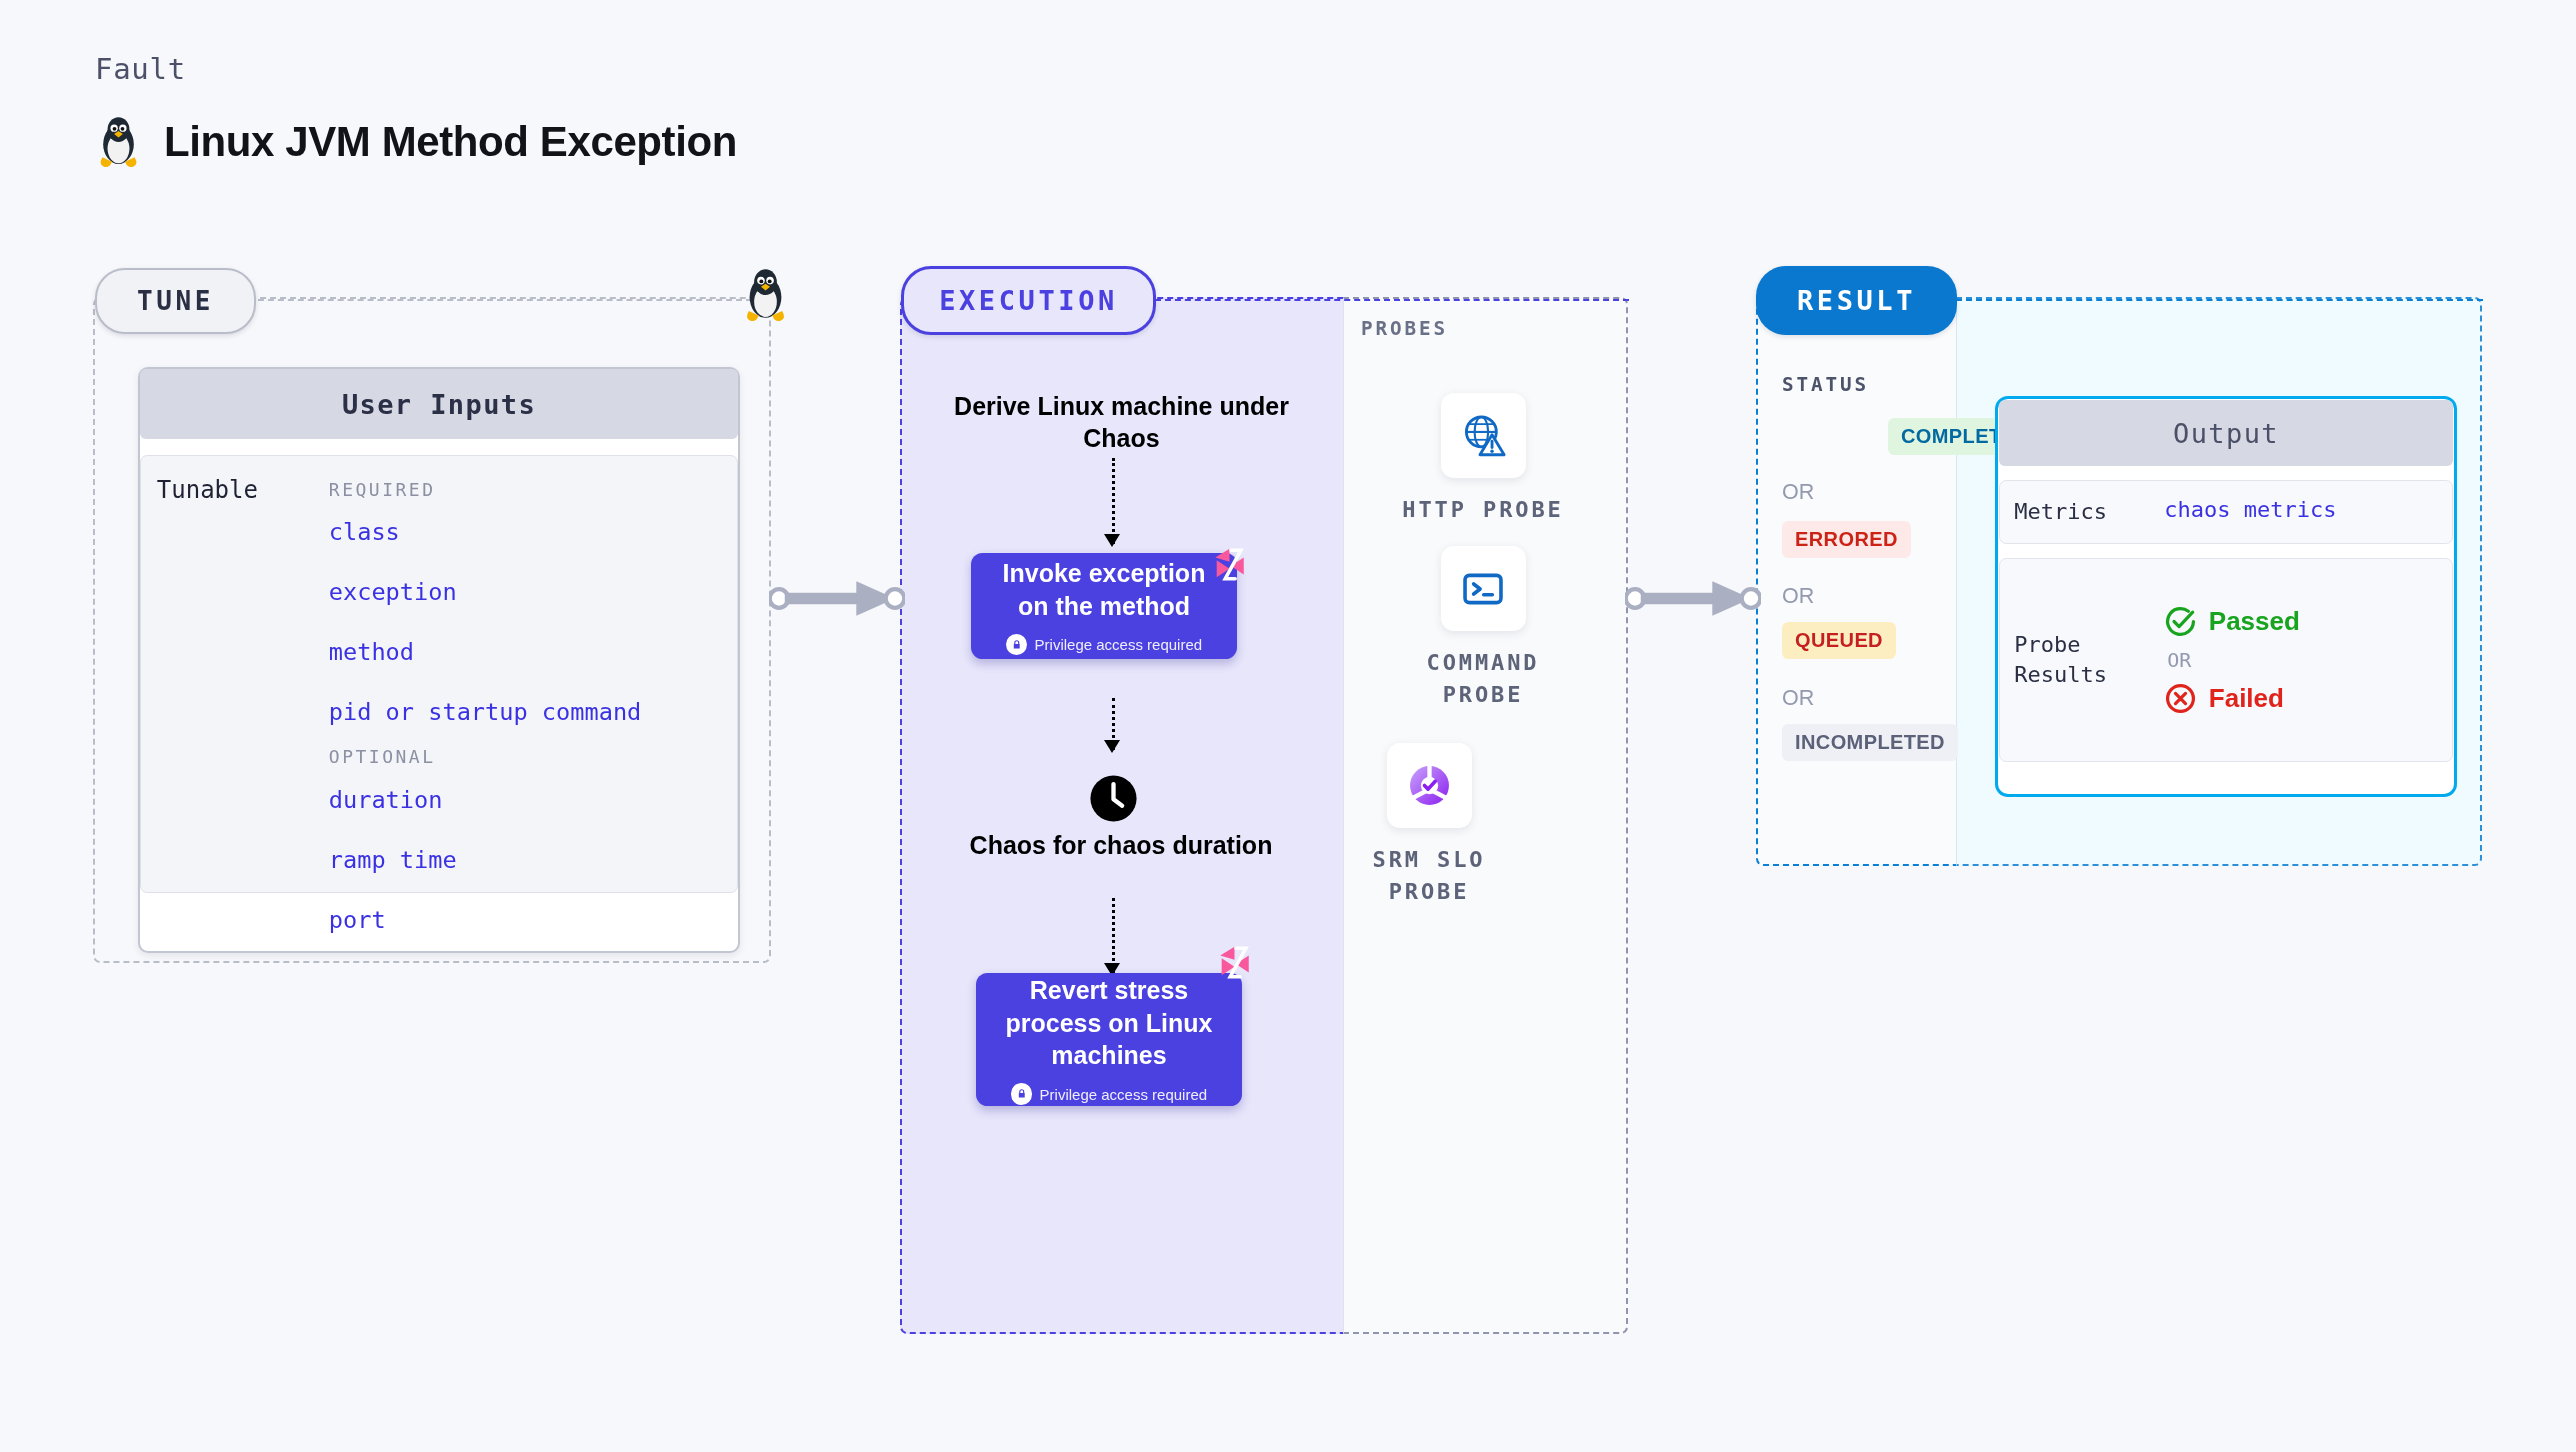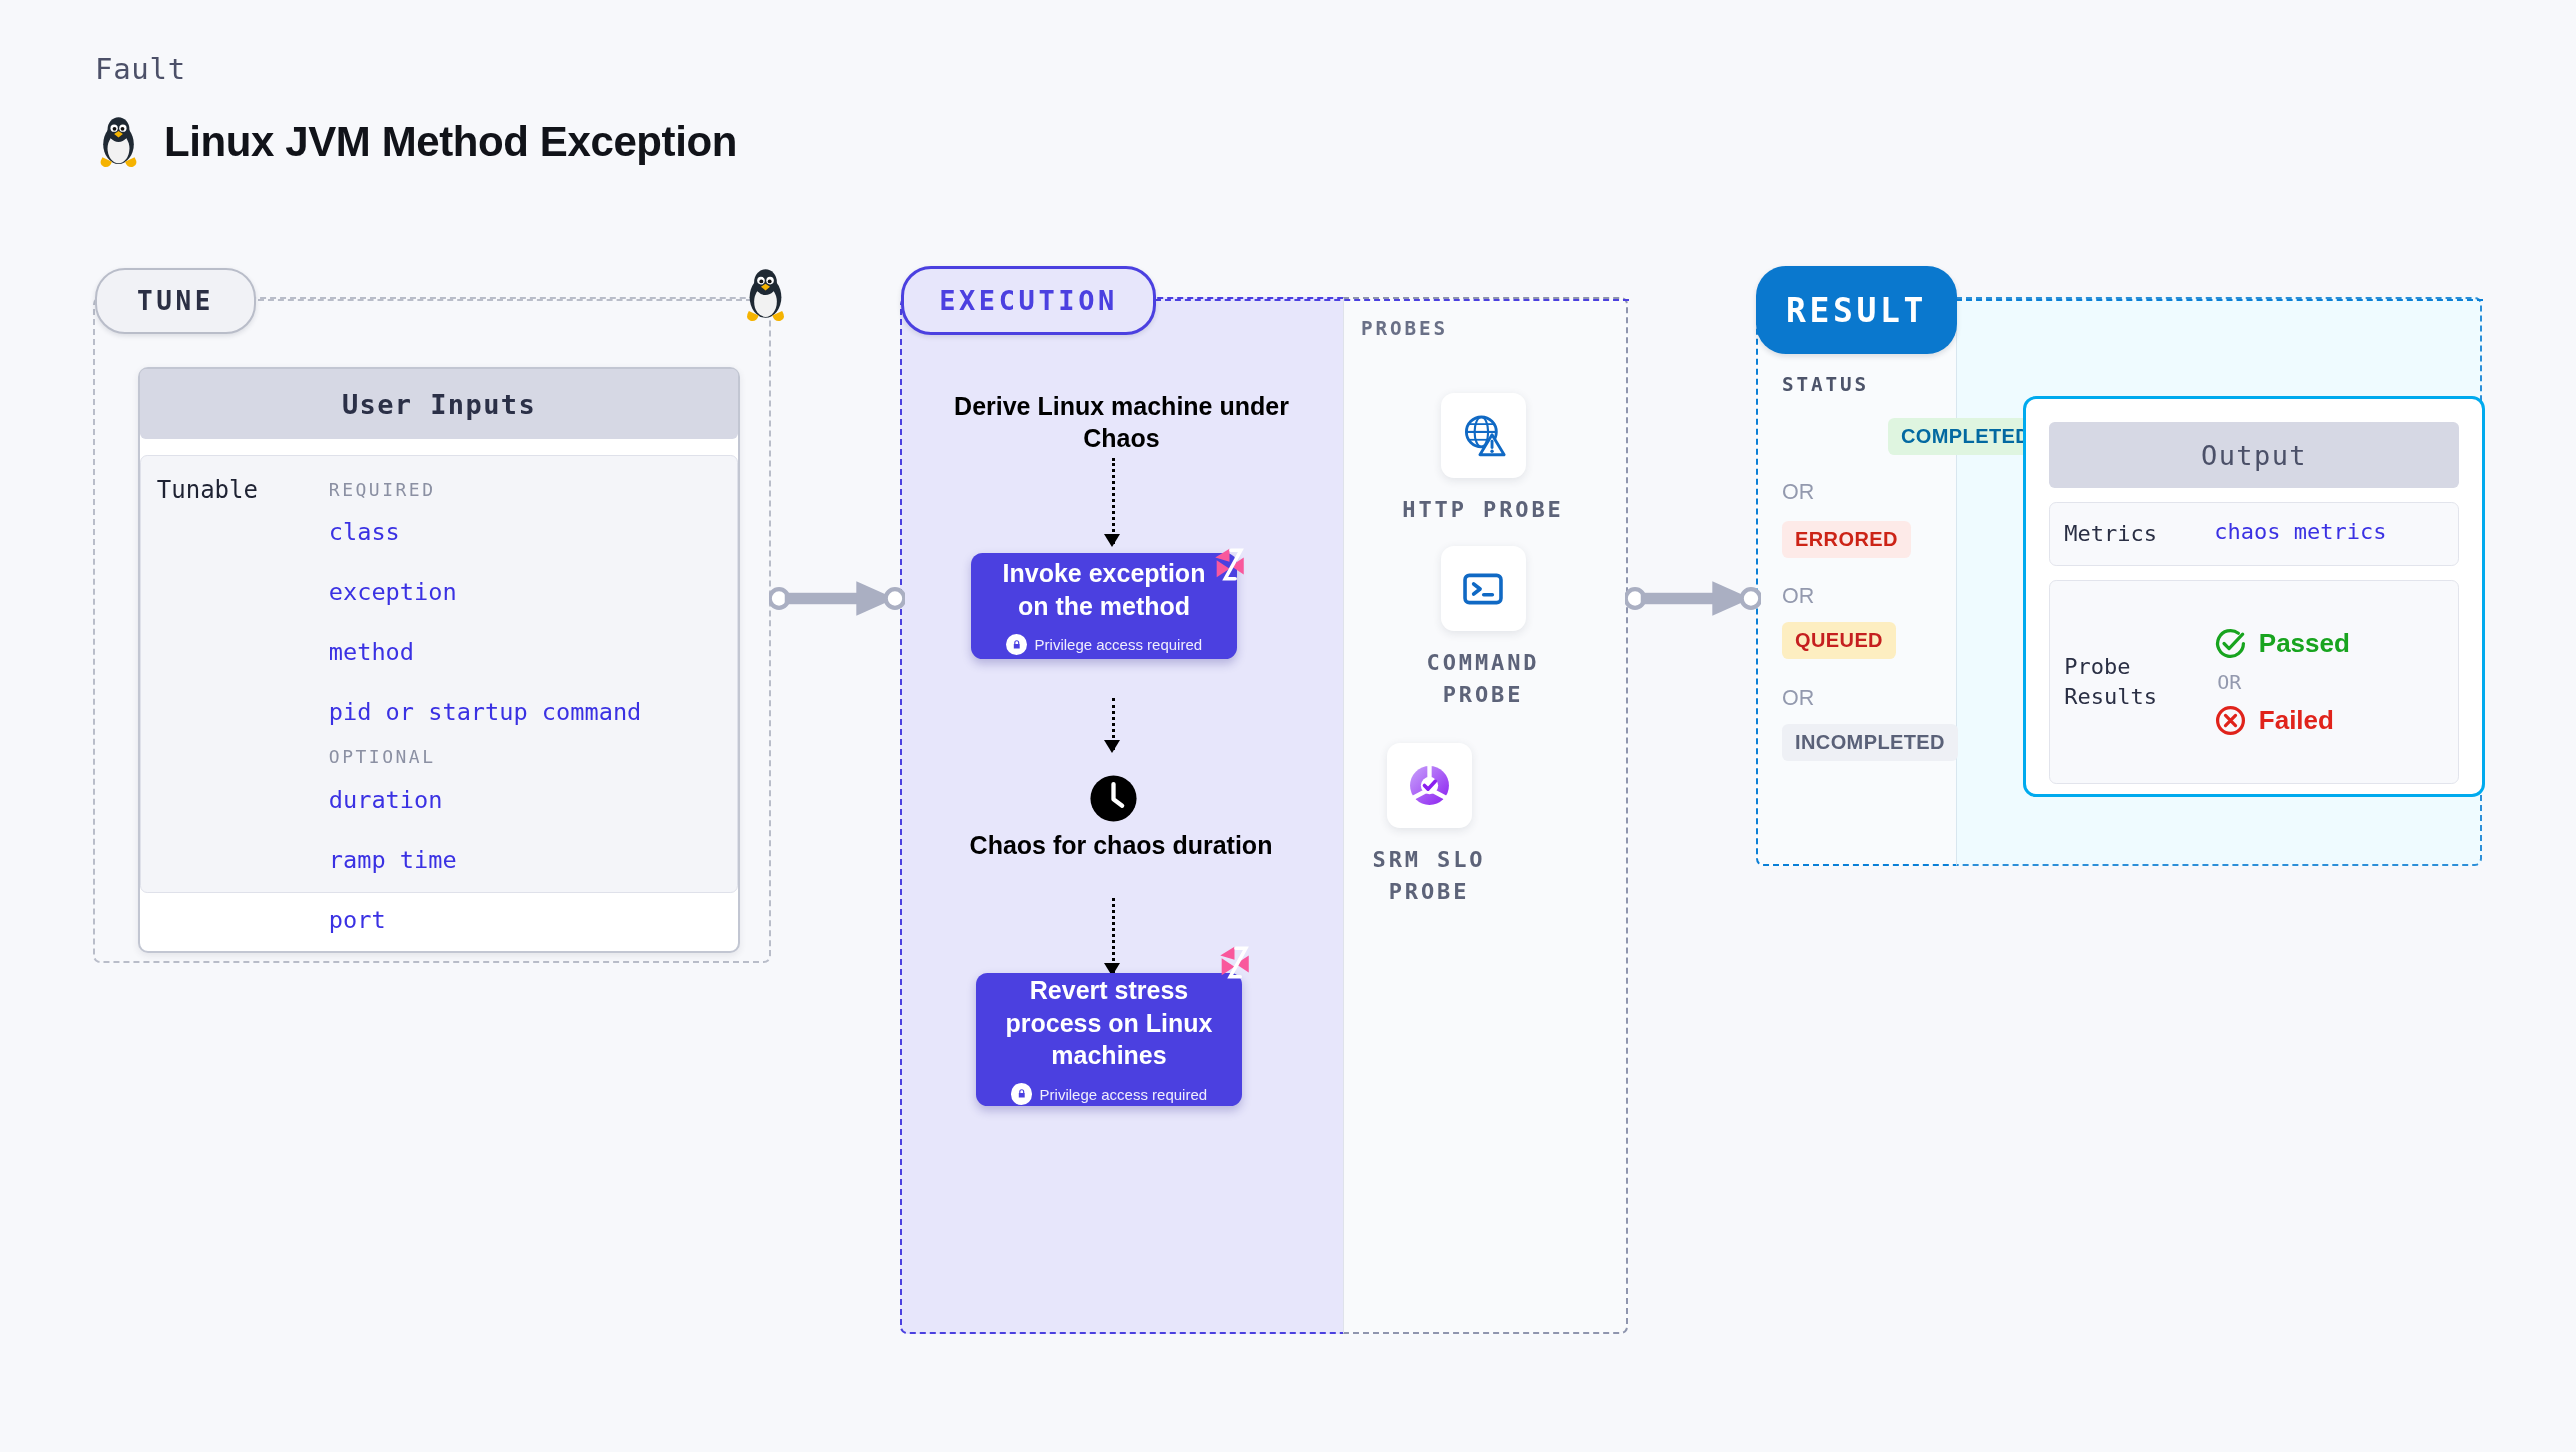--- a/index.html
+++ b/index.html
@@ -75,23 +75,23 @@
     left: 95px; top: 268px; width: 161px; height: 66px;
     background: #f1f2f6; border: 2.1px solid #b9bdc9; color: #2b2f44;
     font-size: 26px;
   }
   .pill-exec {
     left: 901px; top: 266px; width: 255px; height: 69px;
     background: #e7e6fb; border: 3.6px solid #4b40e0; color: #4b40e0;
     font-size: 27px;
   }
   .pill-result {
-    left: 1756px; top: 266px; width: 201px; height: 88px;
+    left: 1756px; top: 266px; width: 201px; height: 69px;
     background: #0a78ce; border: none; color: #ffffff;
-    font-size: 33px;
+    font-size: 27px;
   }
 
   
   .hline { position: absolute; height: 0; border-top-width: 2.9px; border-top-style: dashed; }
   .hline-tune   { left: 258px;  top: 299px; width: 494px;  border-top-color: #b9bdc9; }
   .hline-exec   { left: 1155px; top: 299px; width: 474px;  border-top-color: #4b40e0; }
   .hline-result { left: 1956px; top: 299px; width: 527px;  border-top-color: #0a7fd6; }
 
   .tux-mini { position: absolute; left: 741px; top: 267px; width: 49px; height: 56px; }
 
@@ -230,22 +230,21 @@
   .b-errored     { left: 1782px; top: 521px; background: #fdeae8; color: #cc2316; }
   .or2           { left: 1782px; top: 584px; }
   .b-queued      { left: 1782px; top: 622px; background: #fdeec1; color: #c51f1f; }
   .or3           { left: 1782px; top: 686px; }
   .b-incompleted { left: 1782px; top: 724px; background: #eef0f5; color: #5a6178; }
 
   
   .output-card {
     position: absolute; left: 1995px; top: 396px; width: 462px; height: 401px;
     background: #ffffff; border: 3.6px solid #00aaee; border-radius: 13px;
-    padding: 23px;
-    margin-left: 28px;
+    padding: 1px;
   }
   .out-header {
     height: 66px; background: #d6d8e4; border-radius: 5.7px;
     display: flex; align-items: center; justify-content: center;
     font-family: "DejaVu Sans Mono", monospace; font-size: 27px;
     color: #4b5068; letter-spacing: 1.4px;
   }
   .out-row {
     margin-top: 14.3px; background: #f8f9fc; border: 1.4px solid #e2e4ec;
     border-radius: 7.2px; display: flex; padding: 15.8px 14.3px;

